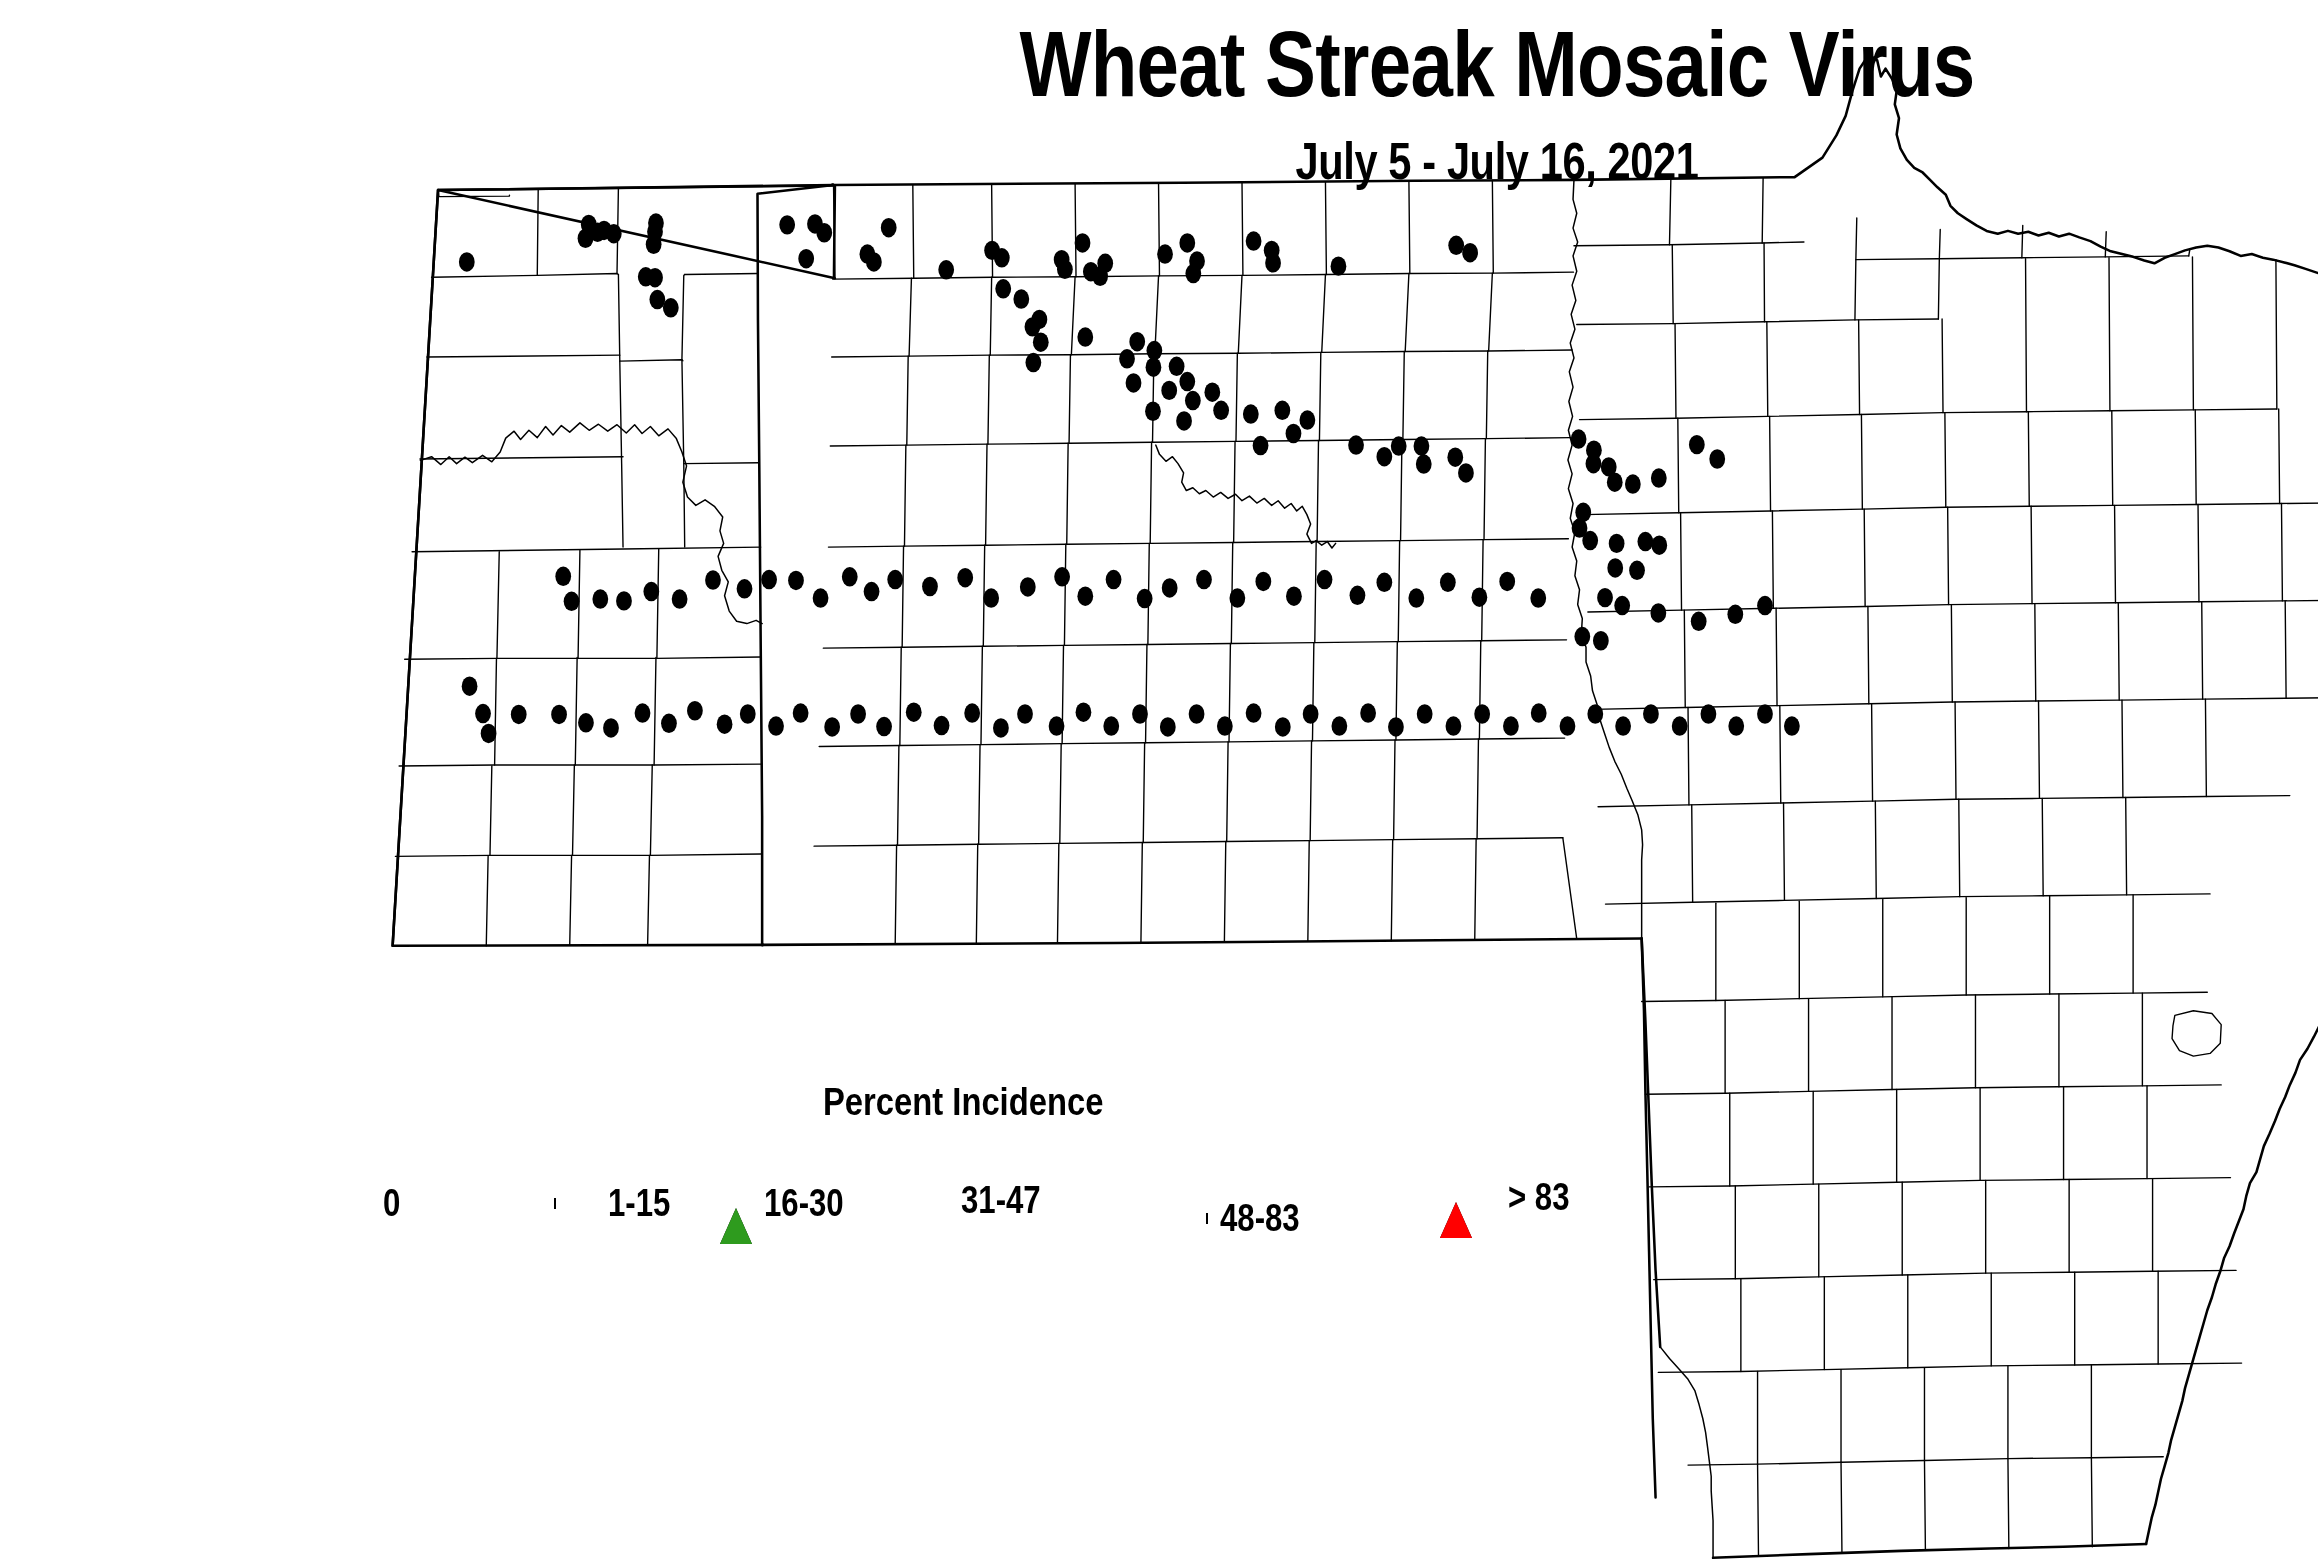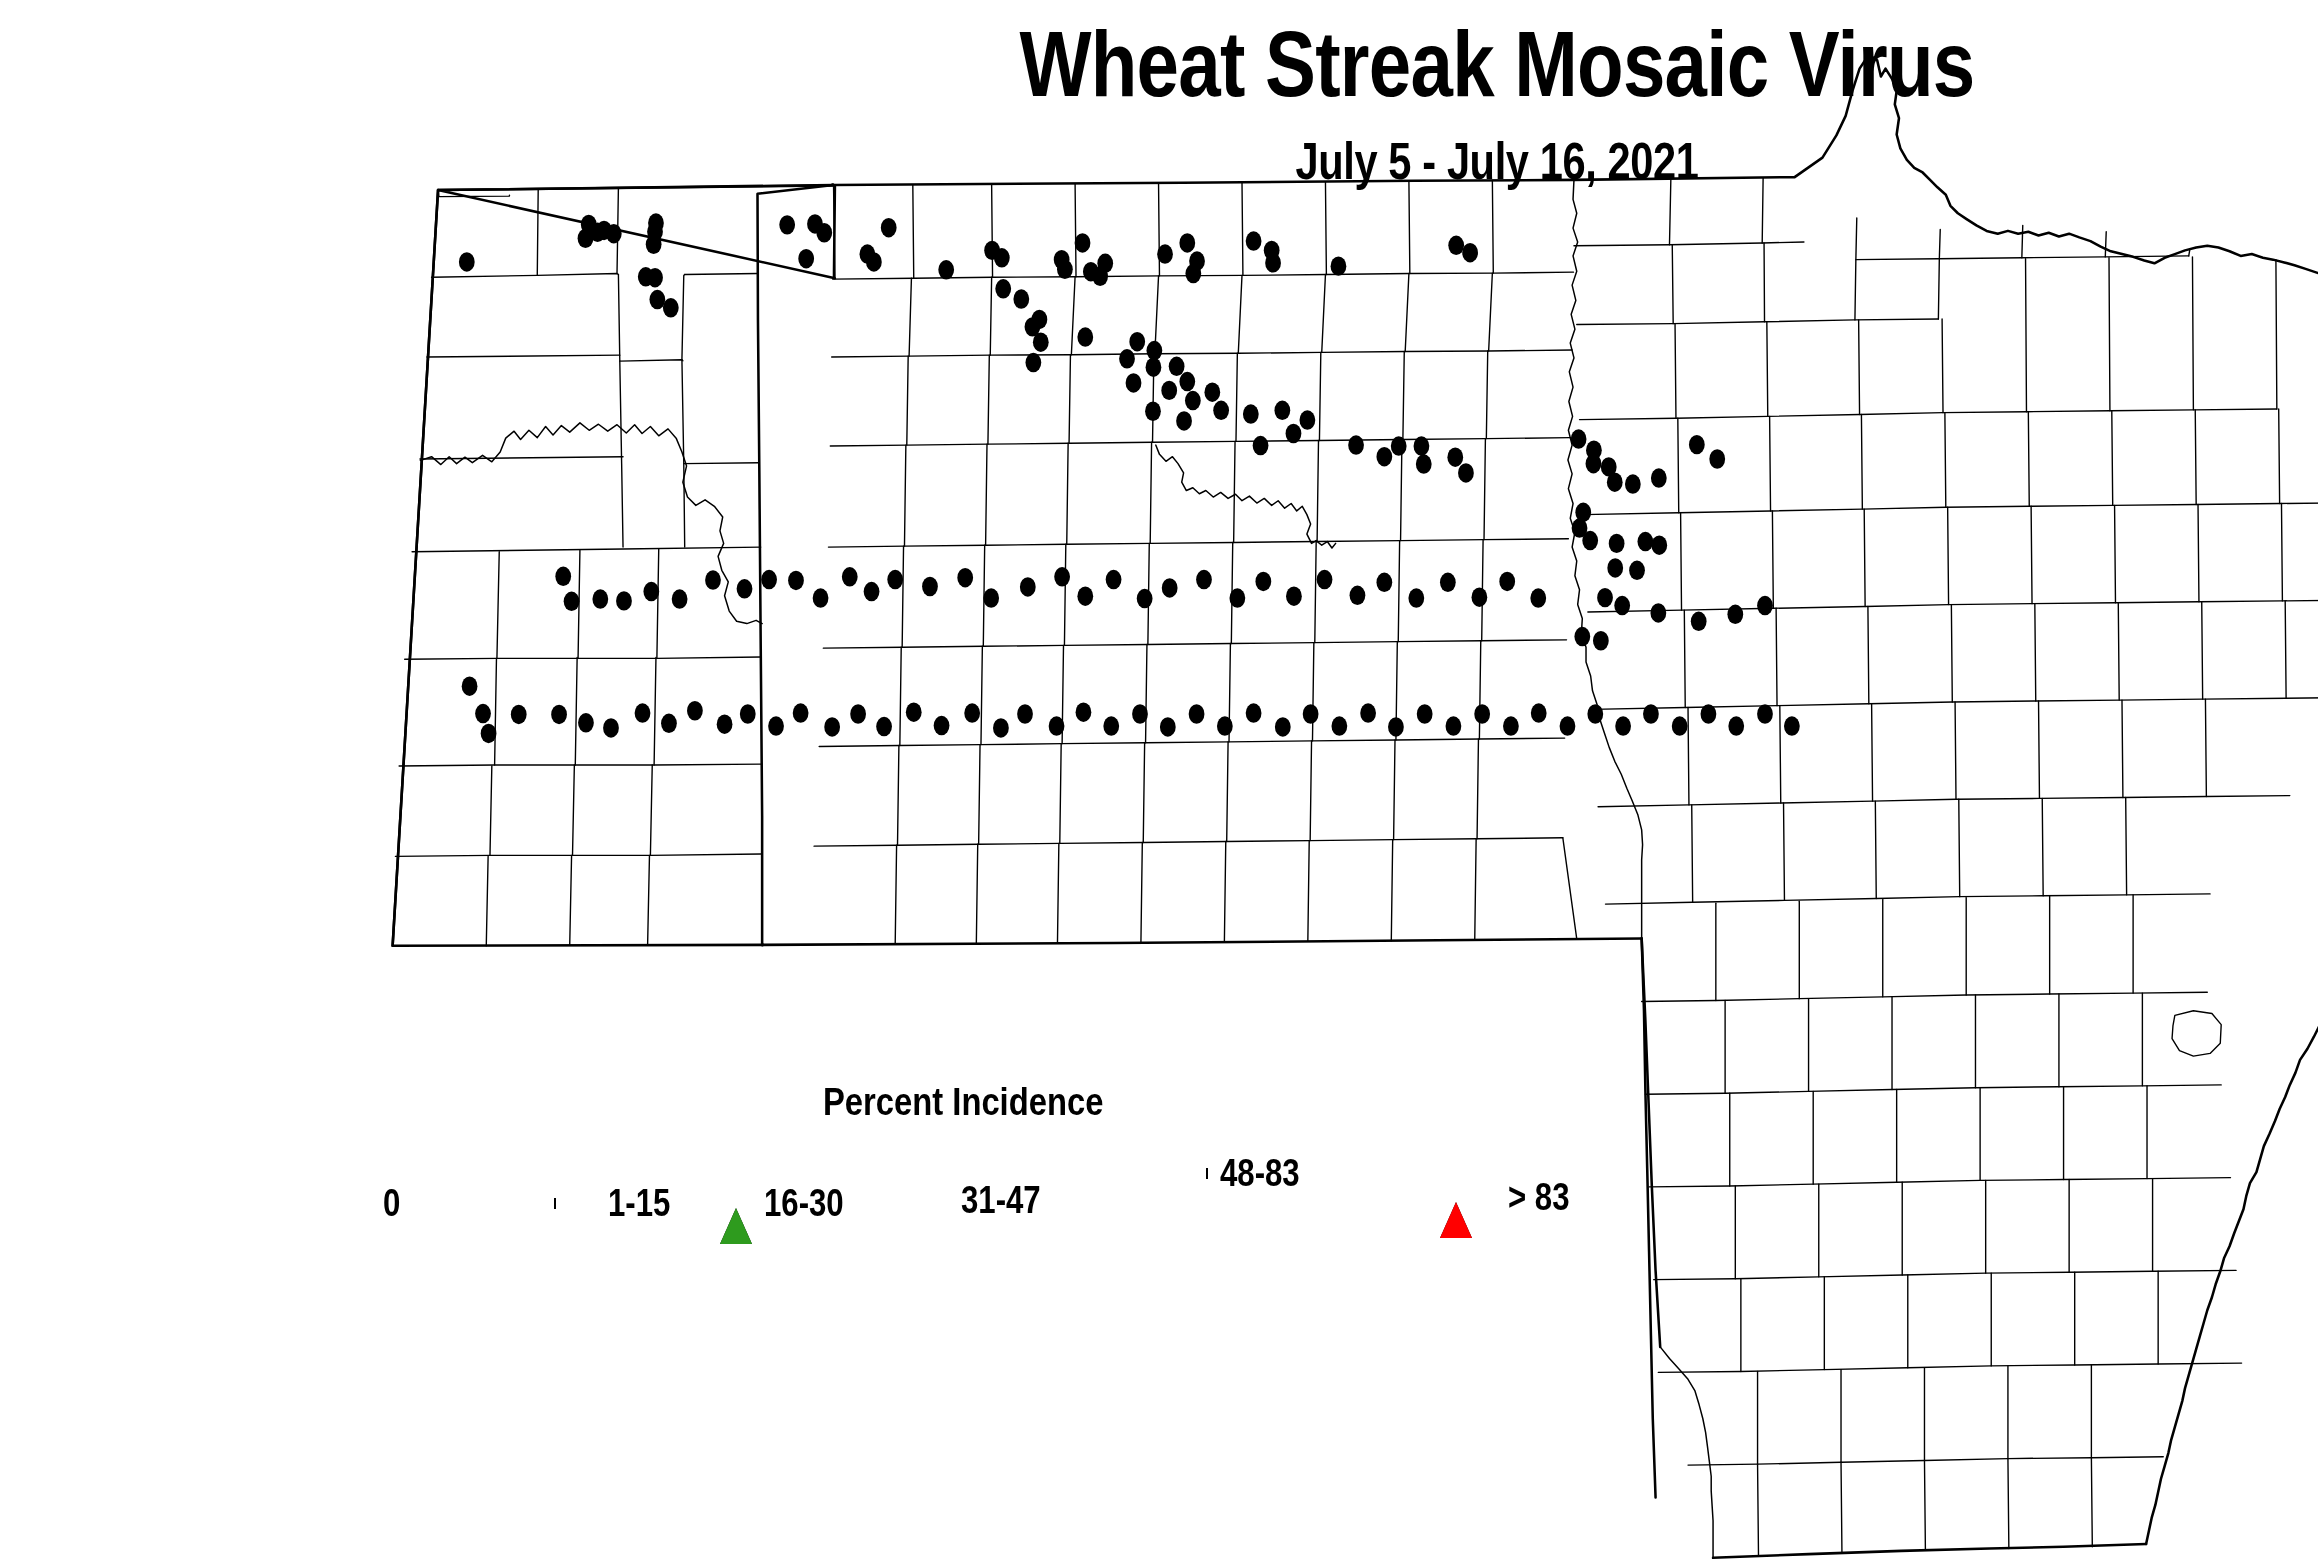--- a/index.html
+++ b/index.html
@@ -526,21 +526,21 @@
     <div class="leg-item" style="left:720px;top:1178px;">
       <span class="sw"><span class="sw-tri" id="sw2" style="border-left: 16px solid transparent; border-right: 16px solid transparent; border-bottom: 36px solid rgb(46, 155, 30); filter: drop-shadow(rgb(0, 0, 0) 0px 0px 0px); width: 0px; height: 0px;"></span></span>
       <span class="leg-label">16-30</span>
     </div>
 
     <div class="leg-item" style="left:949px;top:1175px;">
       <span class="sw"><span class="sw-circle" id="sw3" style="background: rgb(13, 95, 224);"></span></span>
       <span class="leg-label">31-47</span>
     </div>
 
-    <div class="leg-item" style="left:1206px;top:1148px;">
+    <div class="leg-item" style="left:1206px;top:1193px;">
       <span class="sw"><span class="sw-square" id="sw4" style="background: rgb(237, 229, 17);"></span></span>
       <span class="leg-label">48-83</span>
     </div>
 
     <div class="leg-item" style="left:1440px;top:1172px;gap:24px;">
       <span class="sw"><span class="sw-tri" id="sw5" style="border-left: 16px solid transparent; border-right: 16px solid transparent; border-bottom: 36px solid rgb(255, 0, 0); filter: drop-shadow(rgb(0, 0, 0) 0px 0px 0px); width: 0px; height: 0px;"></span></span>
       <span class="leg-label">&gt; 83</span>
     </div>
   </div>
 

